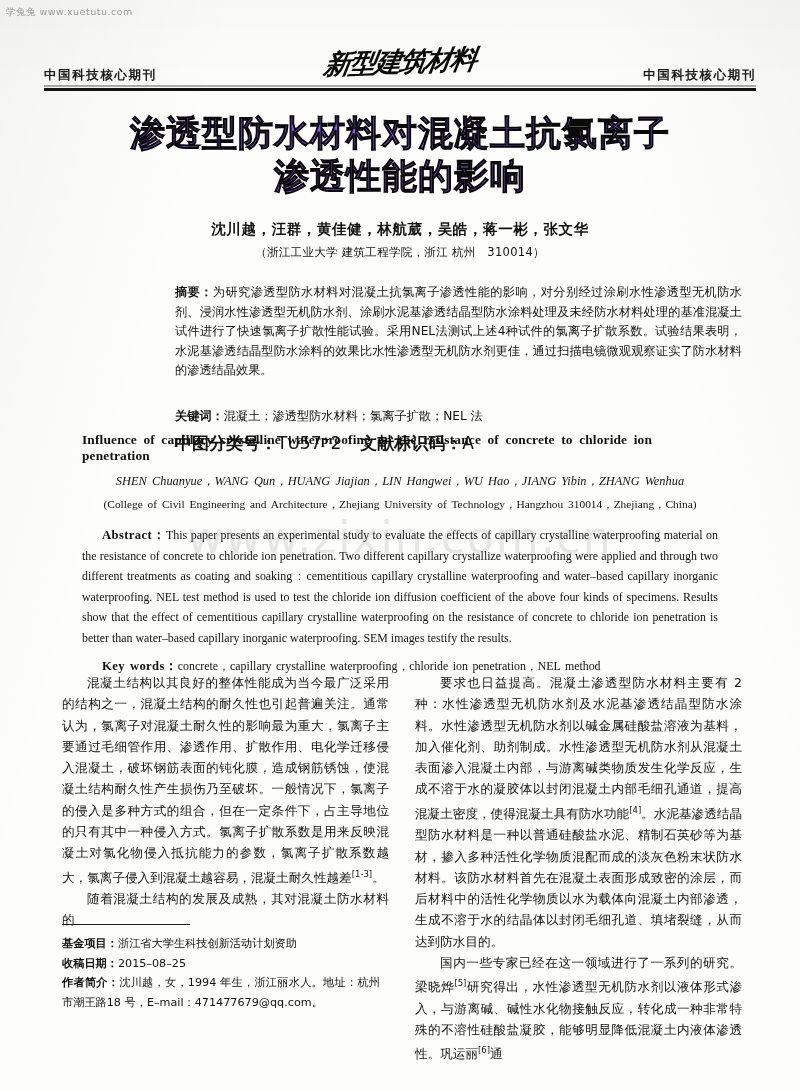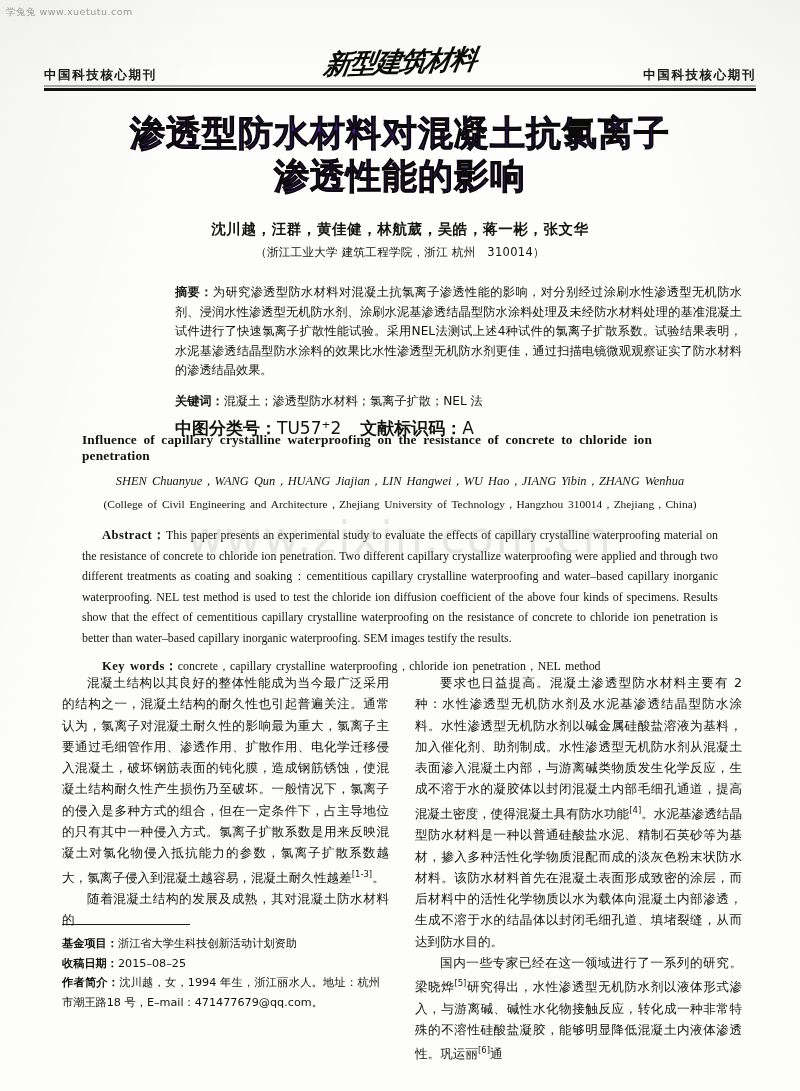--- a/index.html
+++ b/index.html
@@ -92,21 +92,21 @@
     right: 60px;
     top: 112px;
     text-align: center;
   }
   .doc-title-line {
     font-family: "DejaVu Sans", sans-serif;
     font-weight: 700;
     font-size: 35px;
     line-height: 43px;
     letter-spacing: 1px;
-    color: #4c1d95;
+    color: #8b5cf6;
     -webkit-text-stroke: 0.9px #0a0a0a;
   }
   .authors-cn {
     margin-top: 22px;
     font-family: "DejaVu Sans", sans-serif;
     font-weight: 700;
     font-size: 14.5px;
     letter-spacing: .6px;
   }
   .affiliation-cn {
@@ -128,21 +128,21 @@
     line-height: 19.5px;
     text-align: justify;
     text-justify: inter-ideograph;
   }
   .cn-abstract .lbl,
   .cn-kw .lbl,
   .cn-class .lbl {
     font-weight: 700;
   }
   .cn-kw {
-    margin-top: 11px;
+    margin-top: 26px;
     font-family: "DejaVu Sans", sans-serif;
     font-size: 12.2px;
     line-height: 19px;
   }
   .cn-class {
     margin-top: 8px;
     font-family: "DejaVu Sans", sans-serif;
     font-size: 17px;
     line-height: 19px;
     display: flex;

